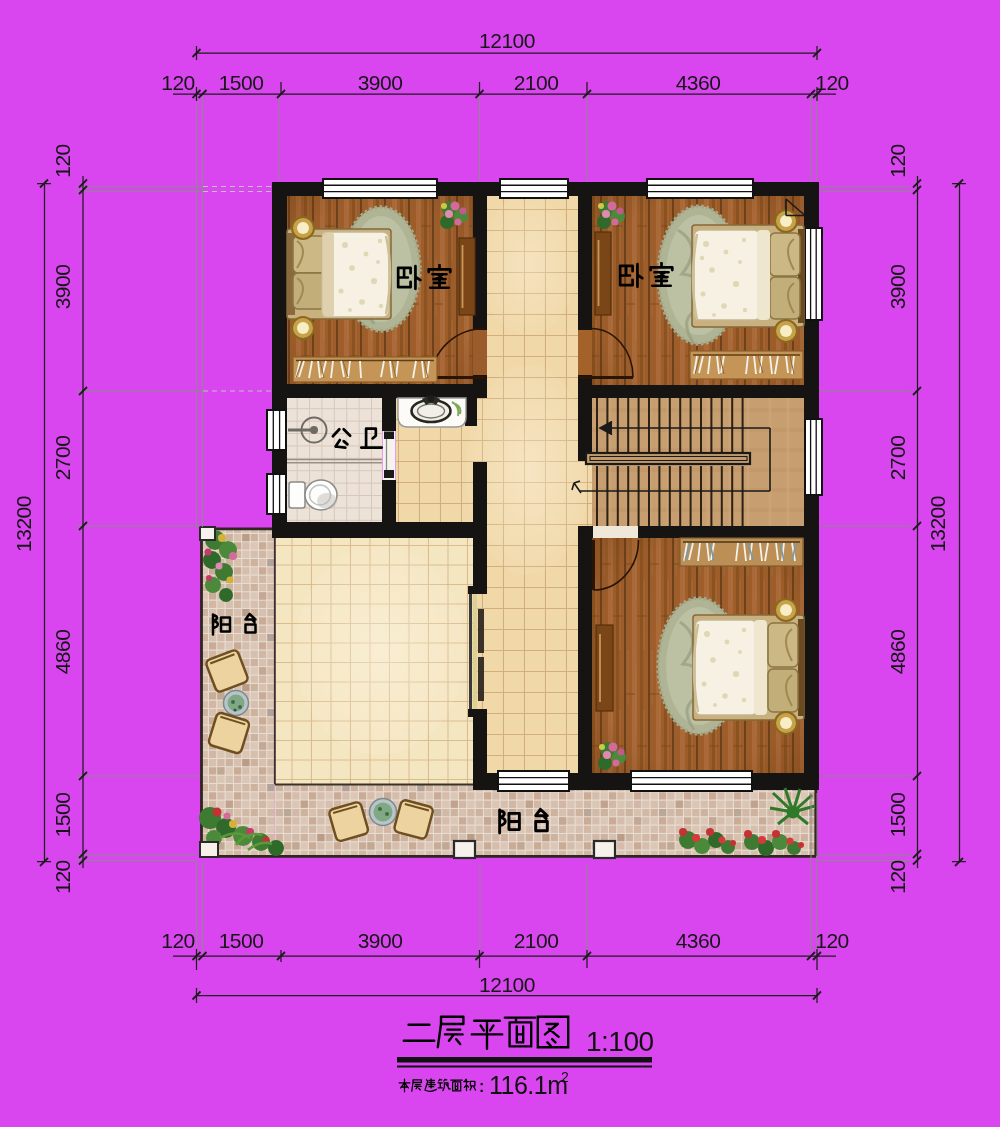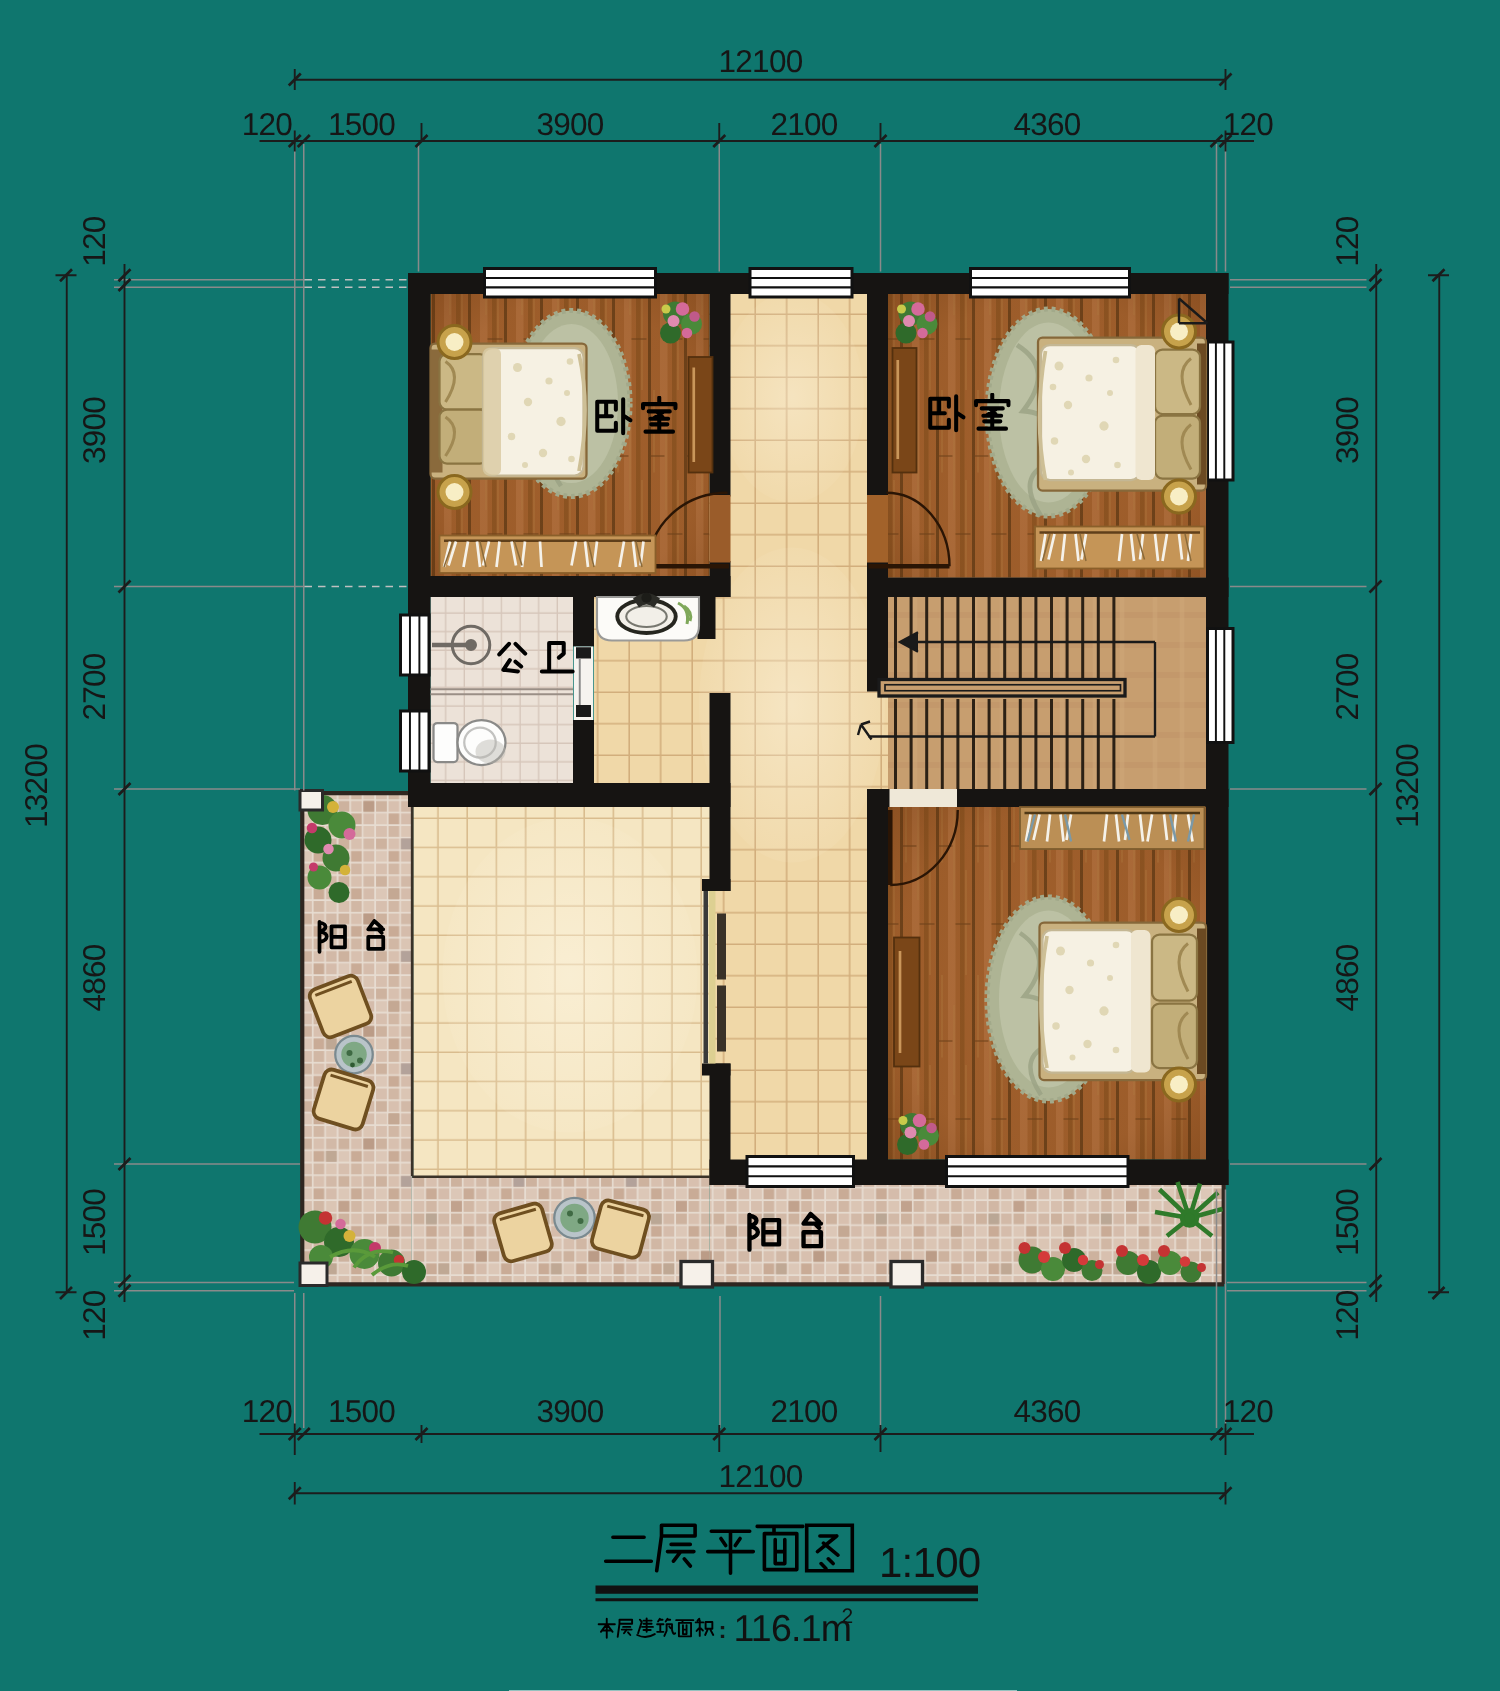--- a/index.html
+++ b/index.html
@@ -1,16 +1,16 @@
 <!DOCTYPE html>
 <html><head>
 <meta charset="utf-8">
 <style>
 html,body{margin:0;padding:0;background:#fff;}
-#page{position:relative;width:1000px;height:1127px;background:#0f766e;overflow:hidden;}
+#page{position:relative;width:1000px;height:1127px;background:#d946ef;overflow:hidden;}
 text{font-family:"Liberation Sans",sans-serif;}
 .dim{font-family:"Liberation Sans",sans-serif;font-size:21px;fill:#161616;letter-spacing:-0.5px;}
 </style>
 </head>
 <body>
 <div id="page">
 <svg width="1000" height="1127" viewBox="0 0 1000 1127">
 <defs>
 <pattern id="wood" width="24" height="130" patternUnits="userSpaceOnUse">
   <rect width="24" height="130" fill="#a05f2c"></rect>

